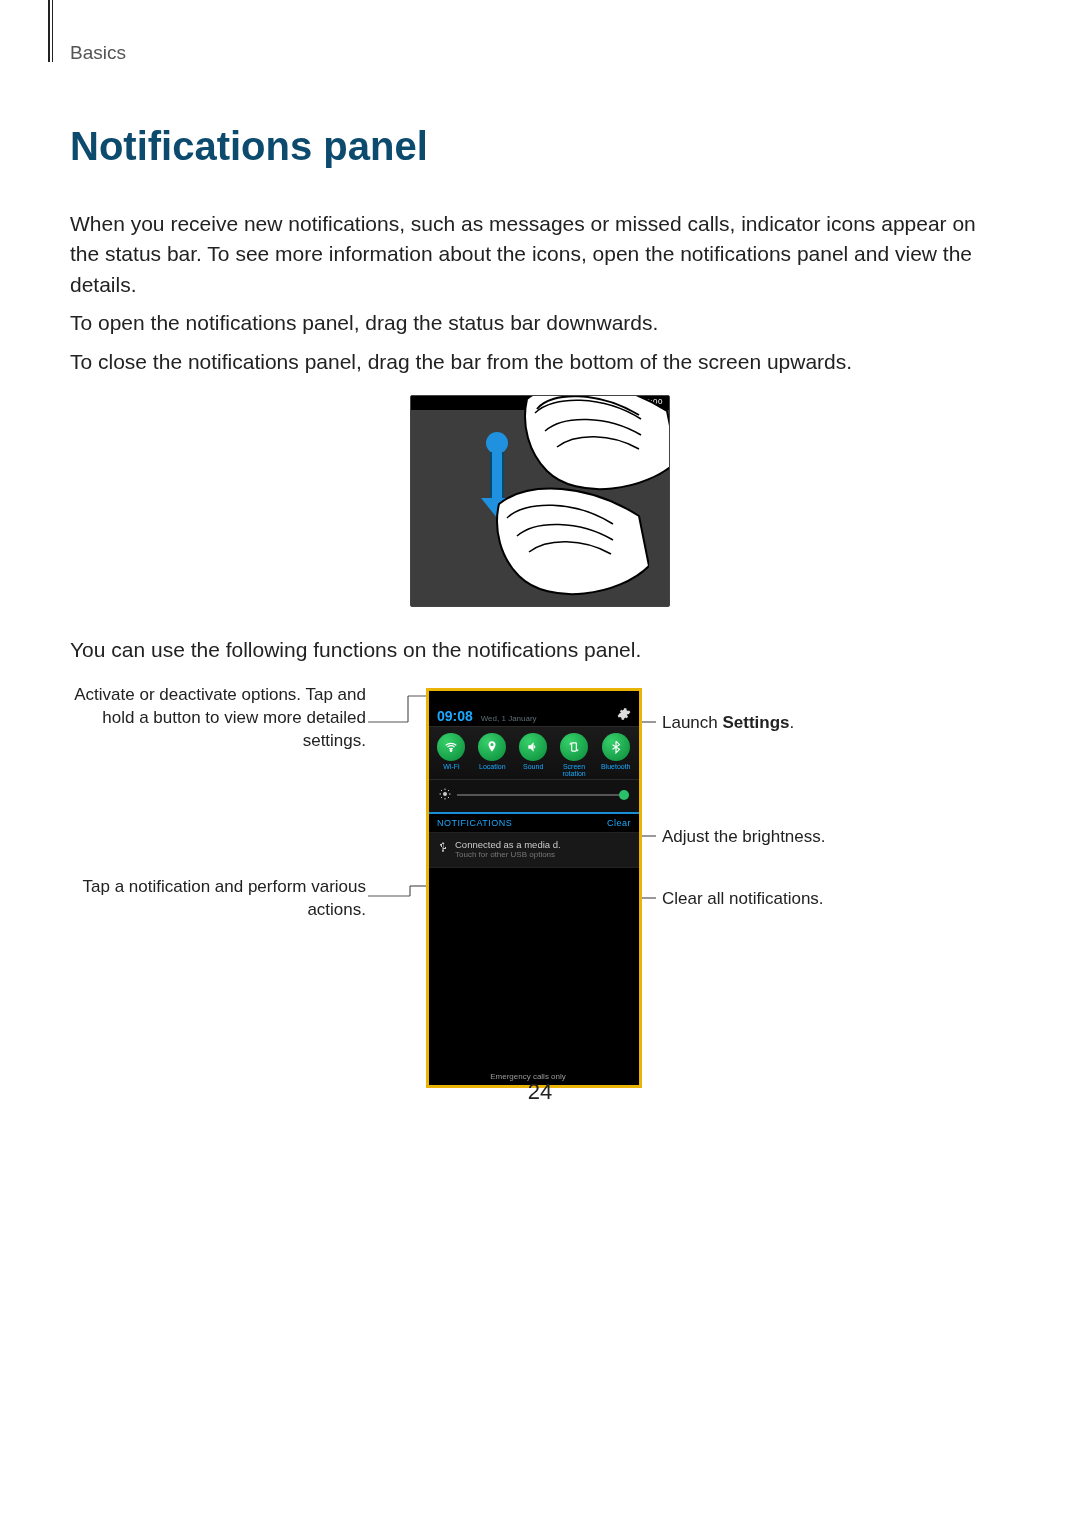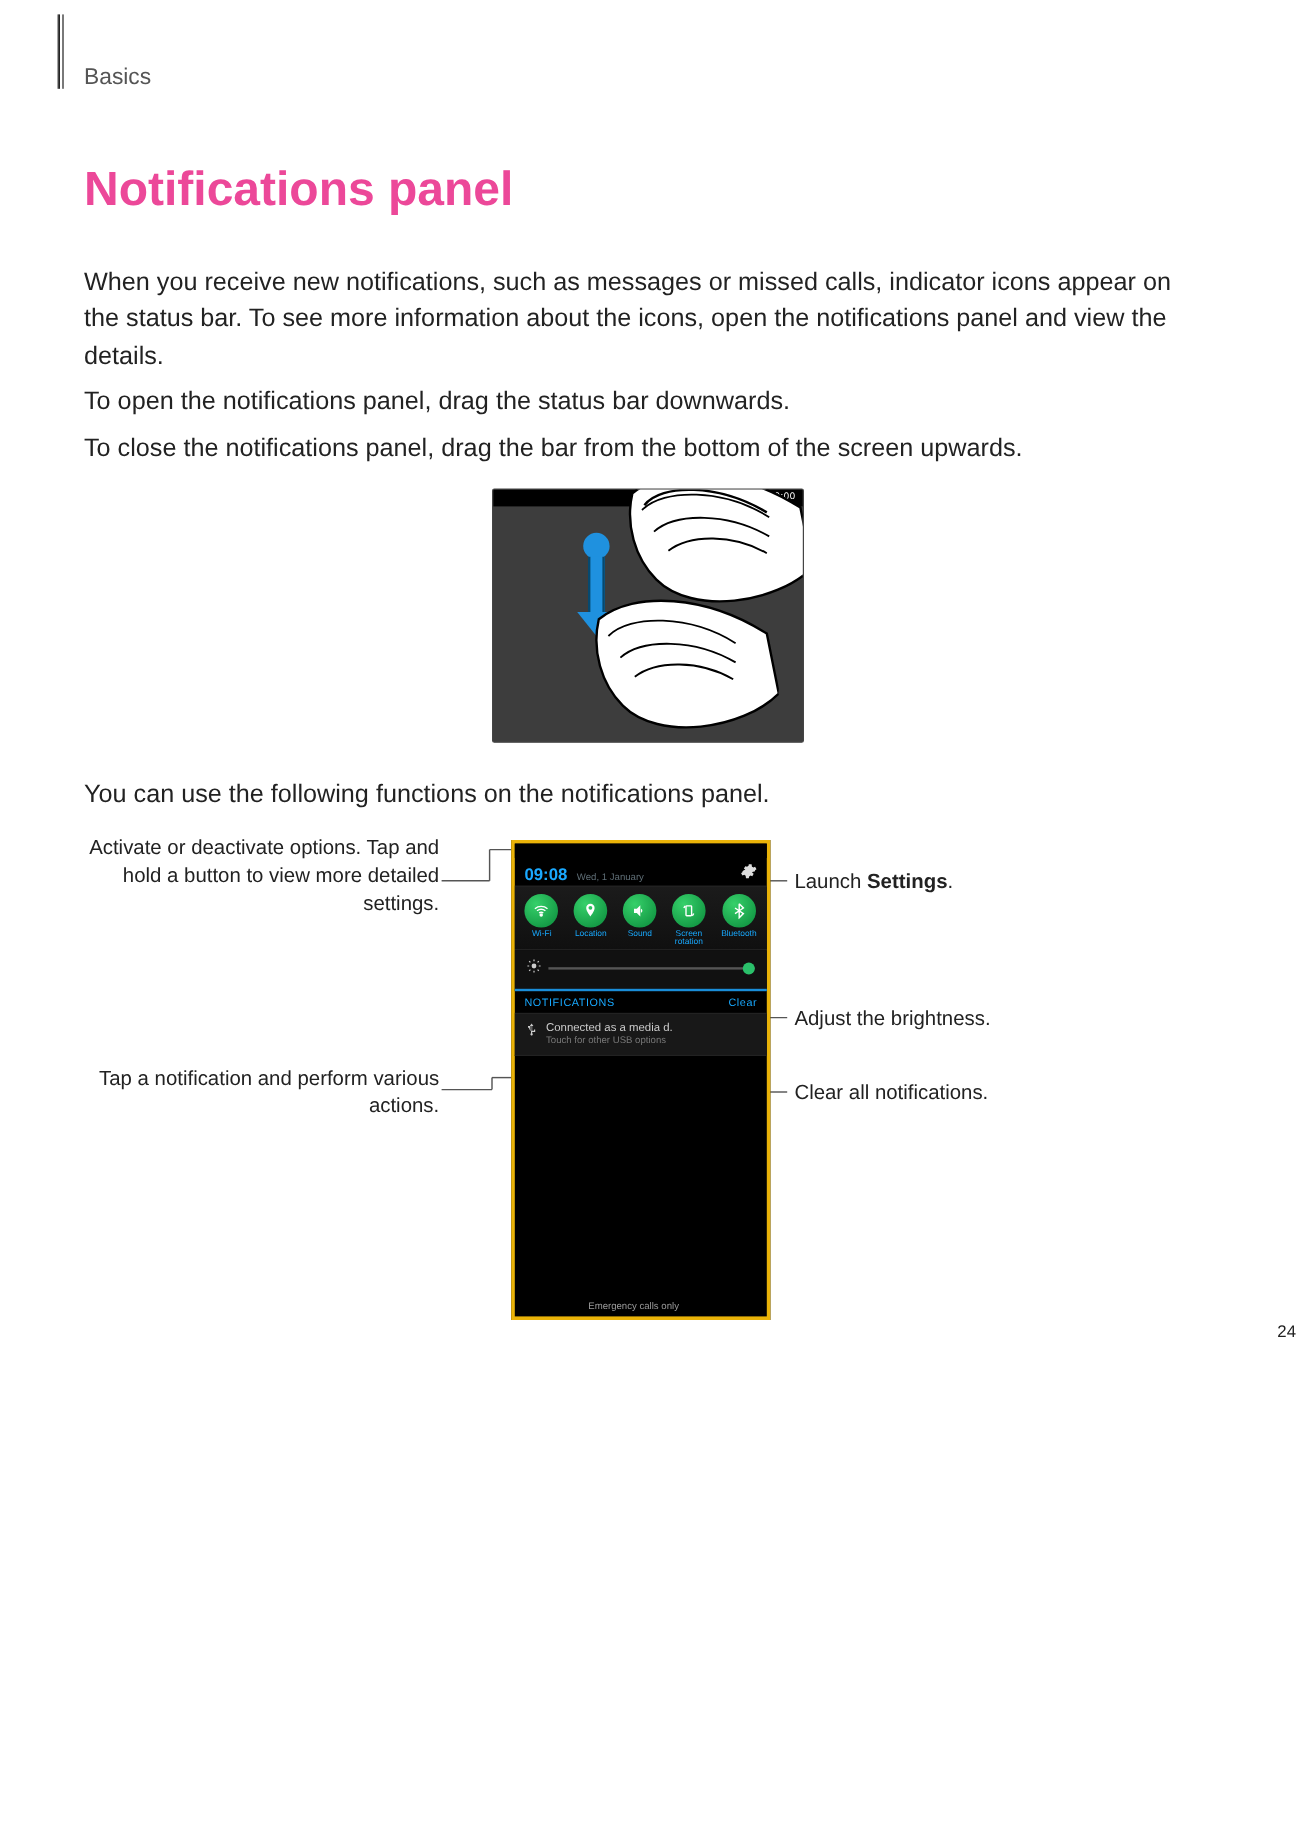--- a/index.html
+++ b/index.html
@@ -1,21 +1,21 @@
 <!DOCTYPE html>
 <html><head>
 <meta charset="utf-8">
 <style>
   * { box-sizing: border-box; margin: 0; padding: 0; }
   html, body { width: 1080px; height: 1527px; background: #fff; font-family: "Segoe UI", "Myriad Pro", Arial, sans-serif; color: #222; }
-  .page { position: relative; width: 1080px; height: 1141px; padding: 40px 70px 50px 70px; margin-top: 12px; }
+  .page { position: relative; width: 1080px; height: 1141px; padding: 40px 70px 50px 70px; }
   .margin-rule { position: absolute; left: 48px; top: 0; height: 62px; border-left: 1.5px solid #222; border-right: 1.5px solid #222; width: 0; }
   .margin-rule2 { position: absolute; left: 52px; top: 0; height: 62px; width: 0; border-left: 1.5px solid #222; }
   .header-section { font-size: 19px; color: #555; margin-bottom: 60px; margin-top: 2px; }
-  h1 { color: #ec4899; font-weight: 700; font-size: 40px; margin-bottom: 40px; }
+  h1 { color: #0c4a6e; font-weight: 700; font-size: 40px; margin-bottom: 40px; }
   h2 { color: #B36476; font-weight: 600; font-size: 28px; margin-bottom: 18px; }
   p { font-size: 21px; line-height: 1.45; margin-bottom: 8px; color: #222; }
   .figure-wrap { display: flex; justify-content: center; margin: 18px 0 28px 0; }
   .gesture-figure { width: 260px; height: 212px; background: #3d3d3d; border-radius: 2px; position: relative; overflow: hidden; border: 1px solid #444; }
   .gesture-statusbar { position: absolute; top: 0; left: 0; right: 0; height: 14px; background: #000; }
   .gesture-statusbar span { position: absolute; right: 6px; top: 1px; color: #fff; font-size: 8px; letter-spacing: 0.5px; }
   .gesture-batt { position: absolute; right: 32px; top: 3px; width: 10px; height: 6px; border: 1px solid #fff; }
   .gesture-batt::after { content:""; position:absolute; right:-3px; top:1px; width:2px; height:2px; background:#fff; }
   .finger-top { position: absolute; right: -8px; top: -15px; width: 170px; height: 140px; }
   .finger-bottom { position: absolute; right: 20px; bottom: -20px; width: 170px; height: 140px; }
@@ -48,21 +48,21 @@
 
   .callout { position:absolute; font-size:17px; color:#222; line-height:1.35; }
   .callout.left { text-align:right; }
 
   
   svg.leader { position:absolute; overflow:visible; pointer-events:none; }
   svg.leader line { stroke:#555; stroke-width:1.2; }
   svg.leader .hl { stroke:#1f91df; stroke-width:2; }
   svg.leader .hlend { fill:none; stroke:#1f91df; stroke-width:2; }
 
-  .page-num { position:absolute; bottom:36px; left:0; right:0; text-align:right; font-size:14px; color:#222; }
+  .page-num { position:absolute; bottom:36px; left:0; right:0; text-align:center; font-size:22px; color:#222; }
 </style>
 </head>
 <body>
 
 <div class="page">
   <div class="margin-rule"></div>
   <div class="margin-rule2"></div>
 
   <div class="header-section">Basics</div>
 

